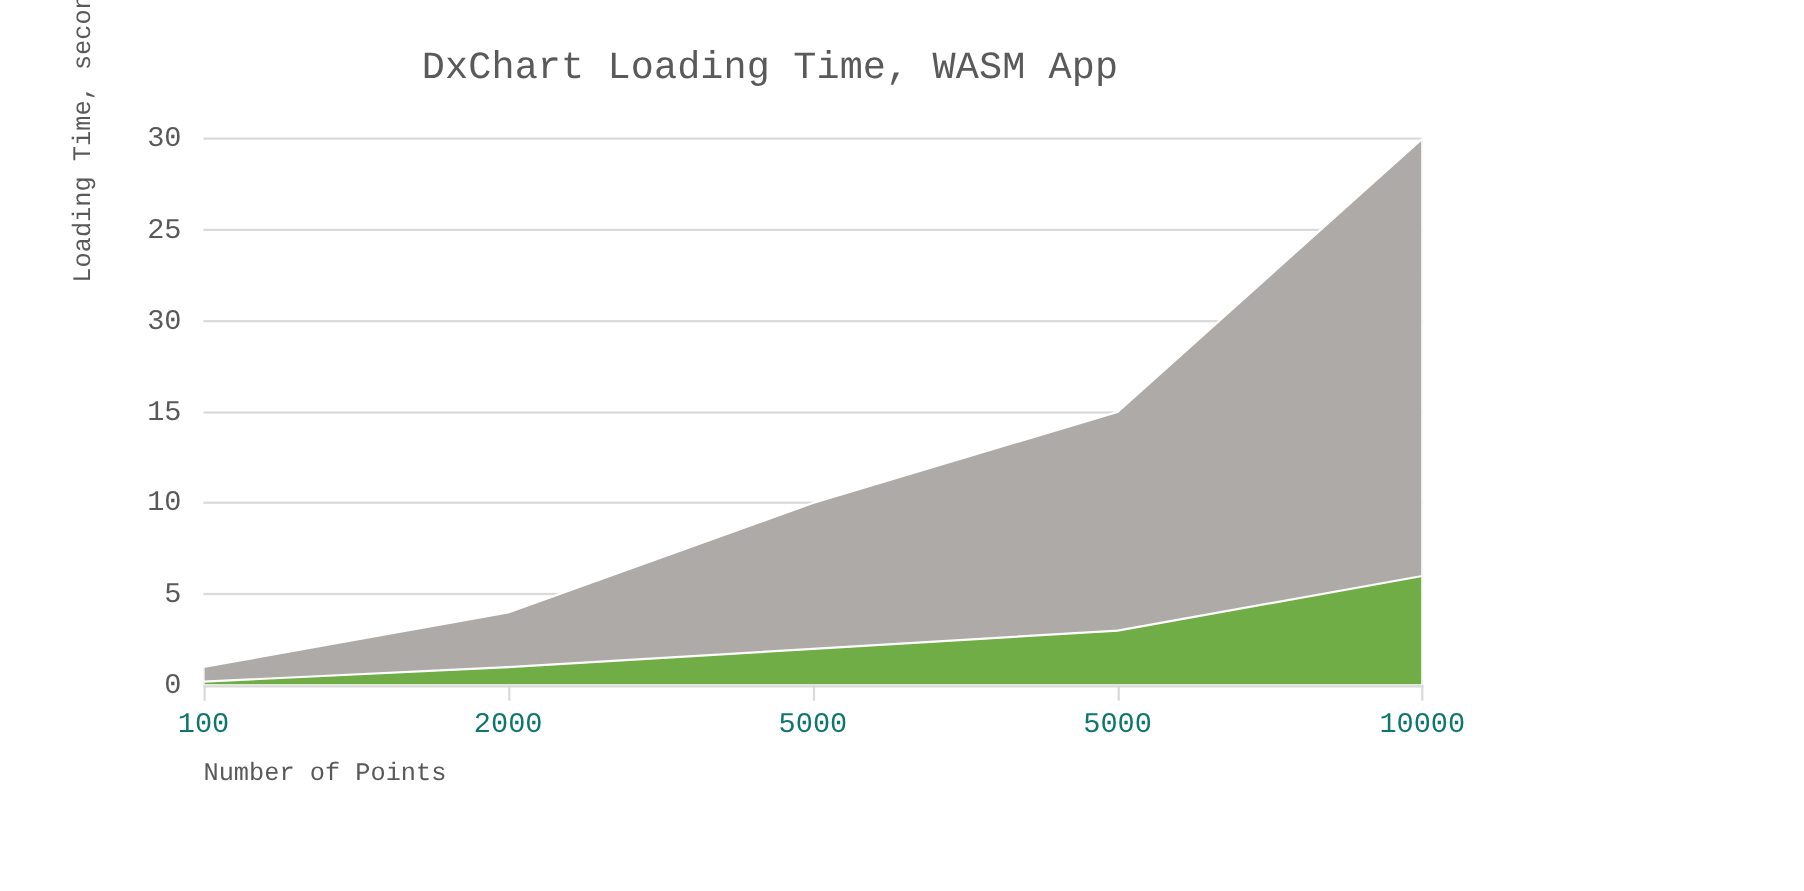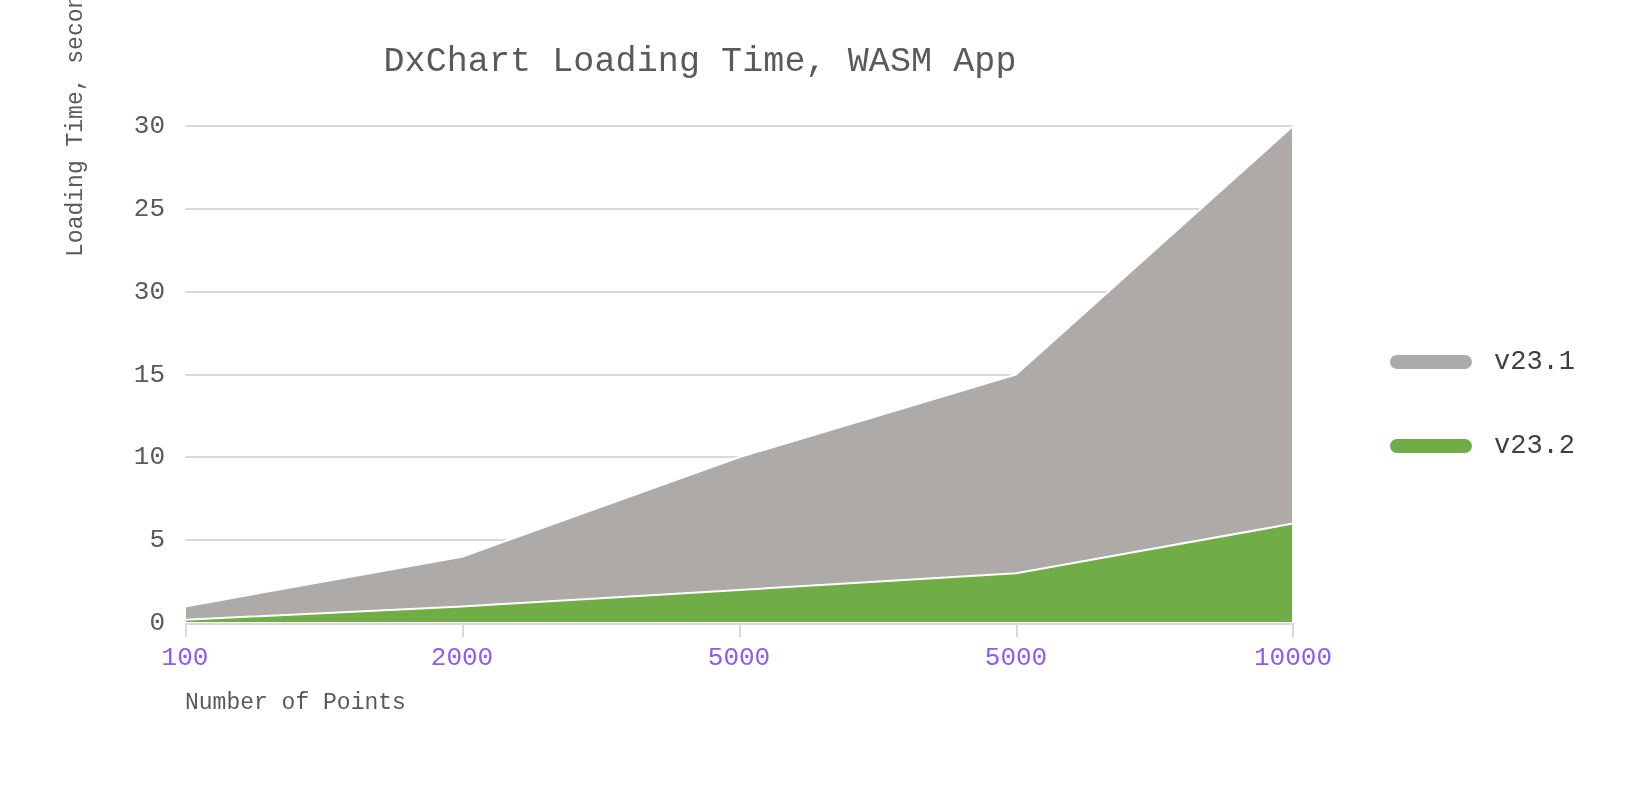--- a/index.html
+++ b/index.html
@@ -150,21 +150,21 @@
     width: 1109px;
     height: 40px;
   }
   .x-tick {
     position: absolute;
     top: 0;
     width: 160px;
     margin-left: -80px;
     text-align: center;
     font-size: 26px;
-    color: #8b5cf6;
+    color: #0f766e;
     line-height: 1;
     white-space: nowrap;
   }
 
   
   .legend {
     position: absolute;
     left: 1390px;
     top: 320px;
     width: 230px;
@@ -235,24 +235,14 @@
   <div class="x-tick-labels" id="x-tick-labels">
       <div class="x-tick" style="left: 0px;">100</div>
       <div class="x-tick" style="left: 277px;">2000</div>
       <div class="x-tick" style="left: 554px;">5000</div>
       <div class="x-tick" style="left: 831px;">5000</div>
       <div class="x-tick" style="left: 1108px;">10000</div>
     </div>
 
   <div class="x-axis-title">Number of Points</div>
 
-  <div class="legend" id="legend">
-      <div class="legend-item">
-        <div class="legend-swatch" style="background: rgb(173, 170, 167);"></div>
-        <div class="legend-label">v23.1</div>
-      </div>
-      <div class="legend-item">
-        <div class="legend-swatch" style="background: rgb(112, 173, 71);"></div>
-        <div class="legend-label">v23.2</div>
-      </div>
-    </div>
 
 </div>
 
 </body></html>

